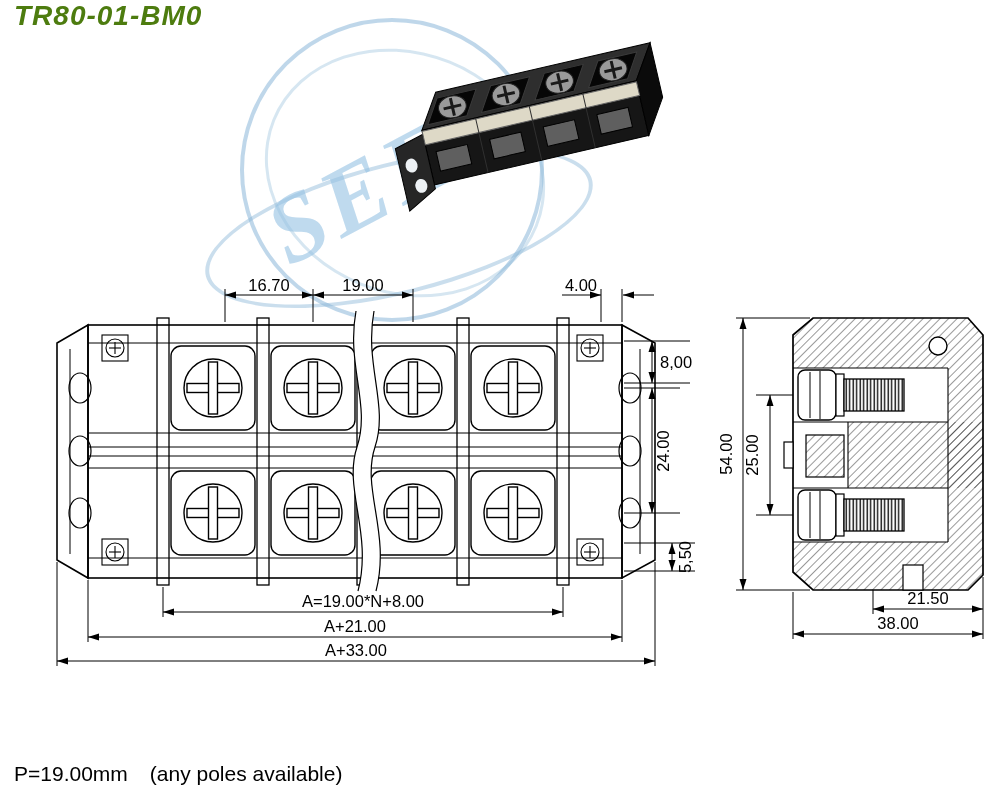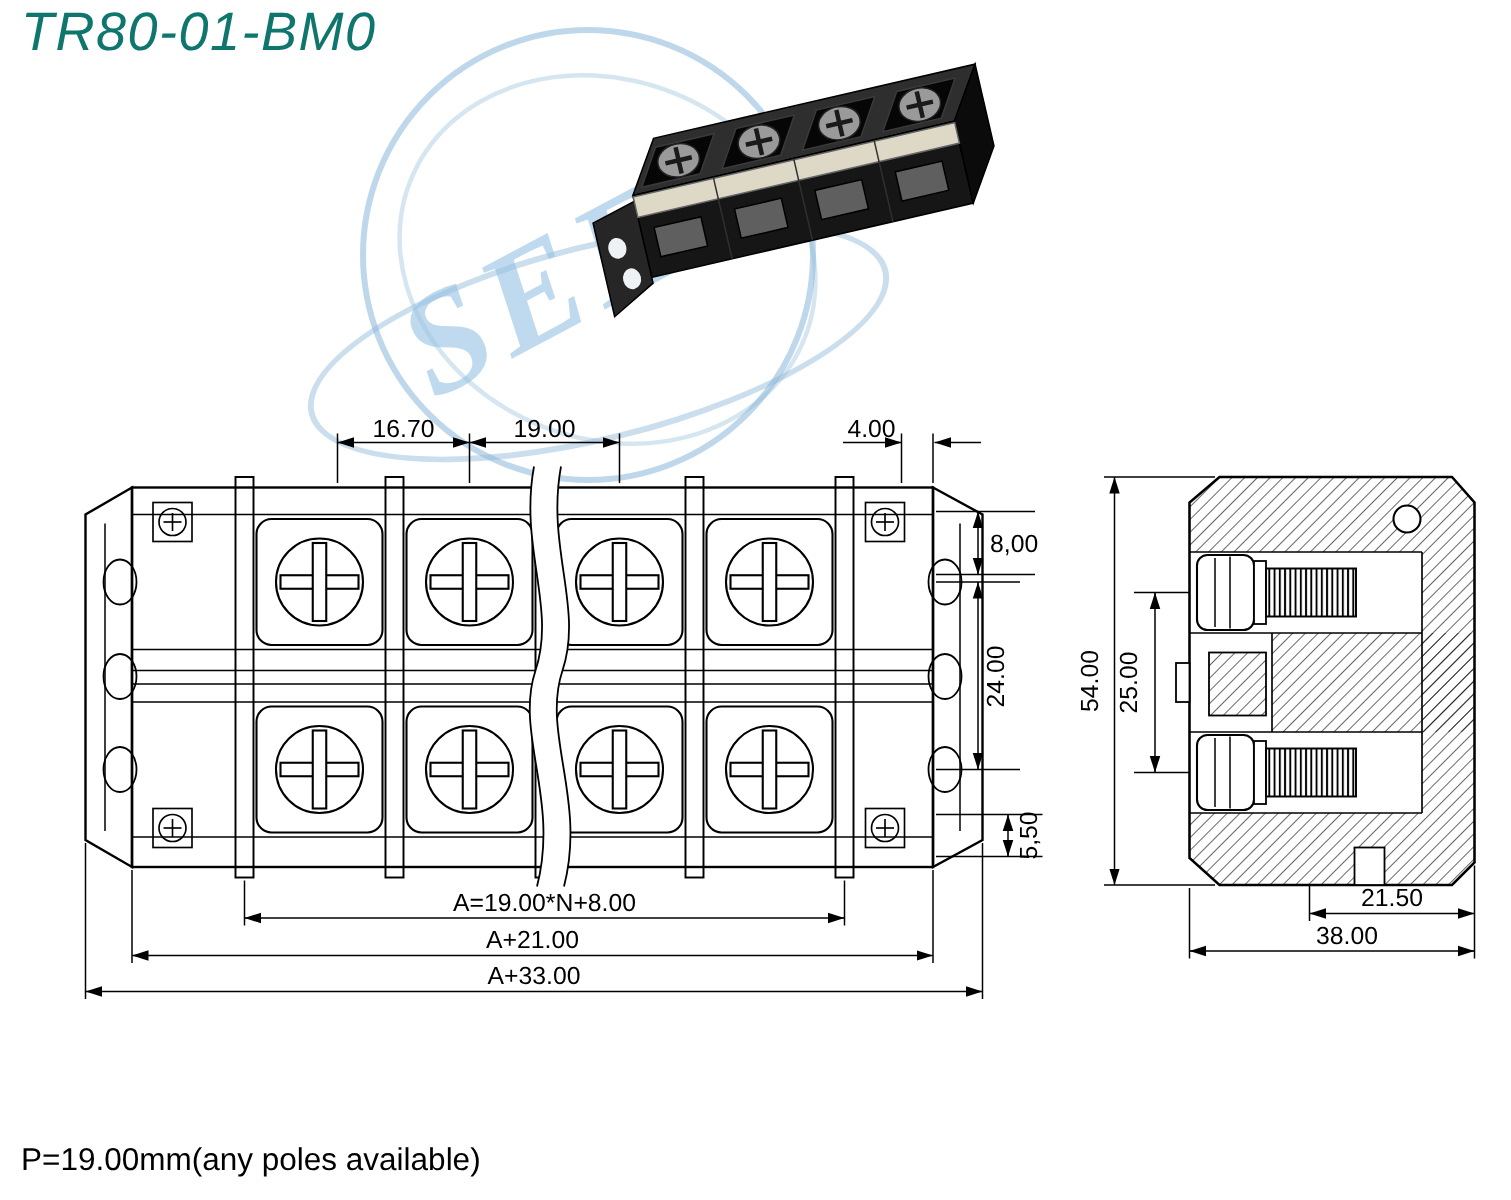--- a/index.html
+++ b/index.html
@@ -1,21 +1,21 @@
 <!DOCTYPE html>
 <html><head>
 <meta charset="utf-8">
 <style>
   html,body{margin:0;padding:0;background:#fff;}
   .page{position:relative;width:1007px;height:800px;background:#fff;overflow:hidden;
         font-family:"Liberation Sans",sans-serif;}
-  .title{position:absolute;left:14px;top:0px;font-size:36px;font-weight:normal;font-style:italic;
-         color:#0f766e;letter-spacing:1px;z-index:3;}
+  .title{position:absolute;left:14px;top:0px;font-size:28px;font-weight:bold;font-style:italic;
+         color:#4d7c0f;letter-spacing:1px;z-index:3;}
   .footer{position:absolute;left:14px;top:762px;font-size:21px;color:#000;z-index:3;}
-  .footer .avail{margin-left:0;}
+  .footer .avail{margin-left:22px;}
   
   .wm{position:absolute;z-index:0;}
   .wm-circle{left:240px;top:18px;width:296px;height:296px;border:4px solid rgba(138,182,216,.55);
              border-radius:50%;}
   .wm-ellipse{left:200px;top:162px;width:390px;height:124px;border:4px solid rgba(138,182,216,.45);
               border-radius:50%;transform:rotate(-14deg);}
   .wm-ellipse2{left:262px;top:52px;width:280px;height:236px;border:3px solid rgba(138,182,216,.35);
               border-radius:50%;transform:rotate(22deg);}
   .wm-text{left:258px;top:118px;font-family:"Liberation Serif",serif;font-style:italic;font-weight:bold;
            font-size:96px;color:rgba(148,194,226,.6);transform:rotate(-28deg);letter-spacing:6px;}

